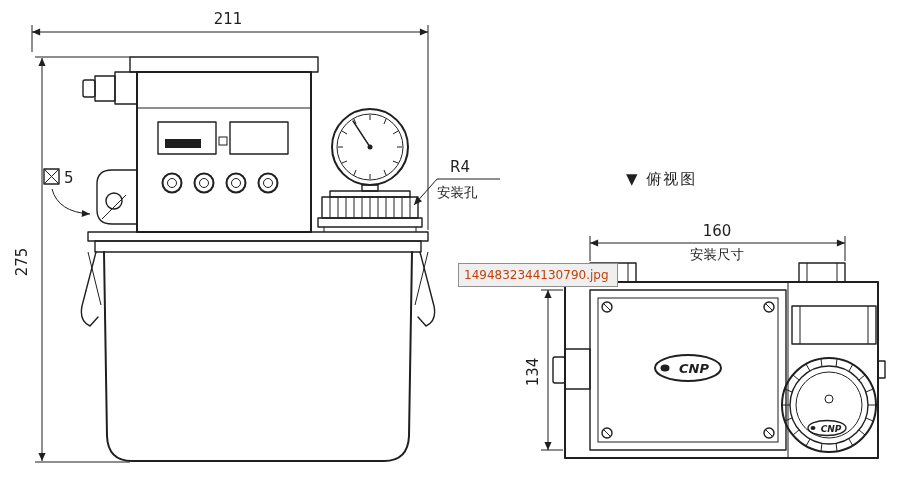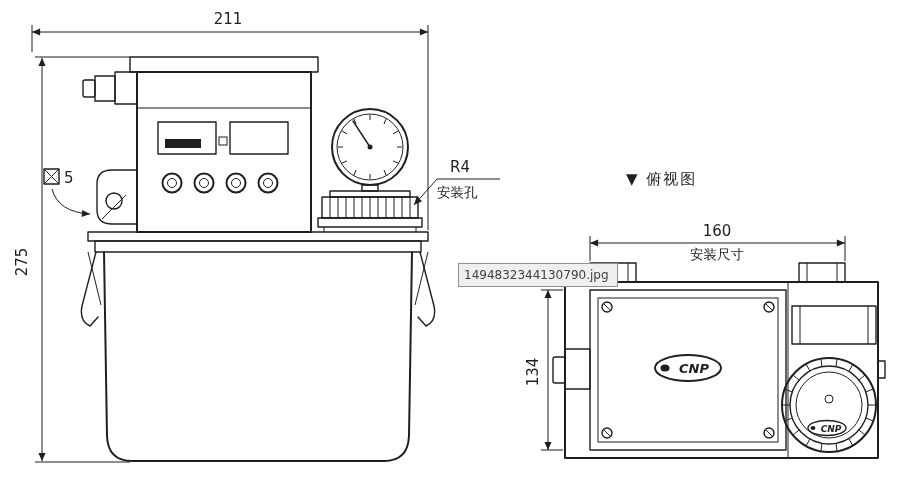--- a/index.html
+++ b/index.html
@@ -11,21 +11,21 @@
   .md{fill:none;stroke:#1f1f1f;stroke-width:1.4;stroke-linejoin:round;stroke-linecap:round;}
   .tn{fill:none;stroke:#1f1f1f;stroke-width:1;}
   .dim{fill:none;stroke:#1f1f1f;stroke-width:1;}
   .blk{fill:#1f1f1f;stroke:none;}
   .dimtext{font-size:15px;}
   .cjk{font-size:13.5px;}
   .ttl{font-size:15px;letter-spacing:2px;}
   .logo{font-size:13px;font-weight:bold;font-style:italic;}
   .logosm{font-size:9px;font-weight:bold;font-style:italic;}
   .tooltip{position:absolute;left:458px;top:263px;width:153px;height:22px;background:#efefef;
-           border:1px solid #8f8f8f;font-size:12px;color:#404040;line-height:22px;
+           border:1px solid #8f8f8f;font-size:12px;color:#c2410c;line-height:22px;
            padding-left:5px;white-space:nowrap;overflow:hidden;z-index:5;}
 </style>
 </head>
 <body>
 
 <div class="stage">
 
 <svg width="904" height="480" viewBox="0 0 904 480">
   <defs>
     <marker id="ar" viewBox="0 0 10 10" refX="9.5" refY="5" markerWidth="9" markerHeight="9" orient="auto-start-reverse">

